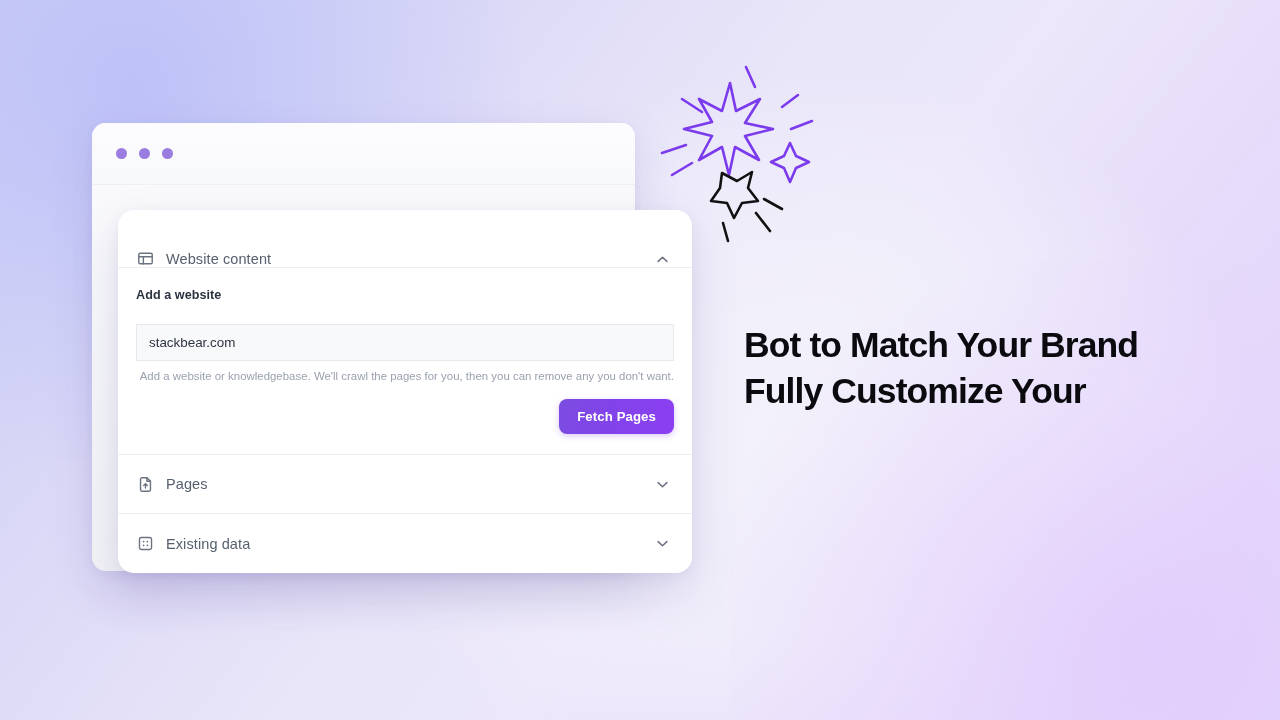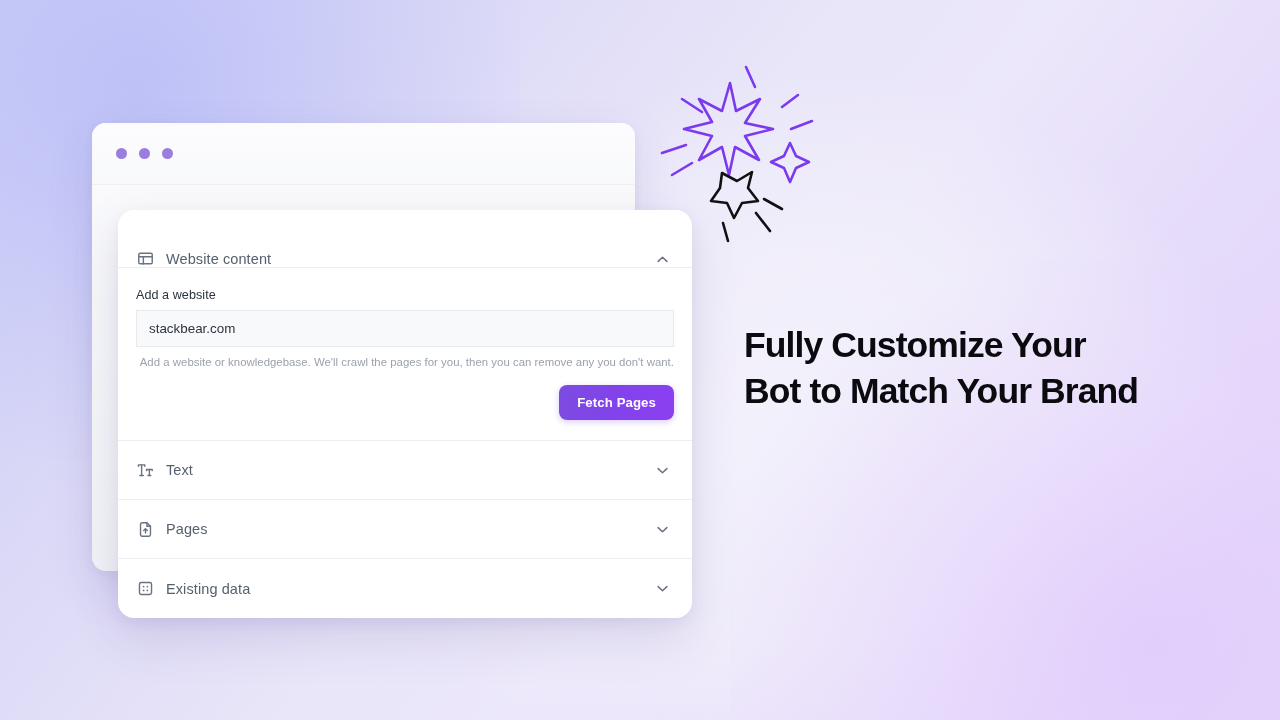--- a/index.html
+++ b/index.html
@@ -110,23 +110,23 @@
     display: flex; align-items: center; justify-content: center;
   }
 
   
   #website-body {
     padding: 20px 18px 20px 18px;
     border-bottom: 1px solid #eceef1;
   }
   #field-label {
     font-size: 12.6px;
-    font-weight: normal;
+    font-weight: bold;
     color: #2b3340;
-    margin-bottom: 8px;
+    margin-bottom: 22px;
     letter-spacing: 0.05px;
   }
   #website-input {
     width: 100%;
     height: 37px;
     background: #f8f9fa;
     border: 1px solid #e7e9ed;
     border-radius: 0;
     padding: 0 12px;
     font-family: "Liberation Sans", sans-serif;
@@ -236,38 +236,20 @@
 
   <div id="website-body">
     <div id="field-label">Add a website</div>
     <input id="website-input" type="text" value="stackbear.com" style="">
     <div id="helper-text">Add a website or knowledgebase. We'll crawl the pages for you, then you can remove any you don't want.</div>
     <div id="button-row">
       <button id="fetch-pages-button">Fetch Pages</button>
     </div>
   </div>
 
-  <div class="accordion-row">
-    <span class="sec-icon">
-      <svg width="17" height="17" viewBox="0 0 24 24" fill="none" stroke="currentColor" stroke-width="2" stroke-linecap="round" stroke-linejoin="round">
-        <polyline points="2 6 2 4 11 4 11 6"></polyline>
-        <line x1="6.5" y1="4" x2="6.5" y2="19"></line>
-        <line x1="4" y1="19" x2="9" y2="19"></line>
-        <polyline points="13.5 12 13.5 10.5 21.5 10.5 21.5 12"></polyline>
-        <line x1="17.5" y1="10.5" x2="17.5" y2="19"></line>
-        <line x1="15.5" y1="19" x2="19.5" y2="19"></line>
-      </svg>
-    </span>
-    <span class="section-title">Text</span>
-    <span class="chev">
-      <svg width="15" height="15" viewBox="0 0 24 24" fill="none" stroke="currentColor" stroke-width="2.4" stroke-linecap="round" stroke-linejoin="round">
-        <polyline points="5 9 12 15.5 19 9"></polyline>
-      </svg>
-    </span>
-  </div>
 
   <div class="accordion-row">
     <span class="sec-icon">
       <svg width="17" height="17" viewBox="0 0 24 24" fill="none" stroke="currentColor" stroke-width="2" stroke-linecap="round" stroke-linejoin="round">
         <path d="M14 2.5H7a2 2 0 0 0-2 2v15a2 2 0 0 0 2 2h10a2 2 0 0 0 2-2V7.5z"></path>
         <polyline points="14 2.5 14 7.5 19 7.5"></polyline>
         <line x1="12" y1="17" x2="12" y2="11.5"></line>
         <polyline points="9.5 13.5 12 11 14.5 13.5"></polyline>
       </svg>
     </span>
@@ -318,15 +300,15 @@
 
       <path d="M62 118 L77 126 L92 117 L88 133 L98 146 L82 148 L74 163 L67 148 L51 146 L60 133 Z"></path>
       <line x1="104" y1="144" x2="122" y2="154"></line>
       <line x1="96" y1="158" x2="110" y2="176"></line>
       <line x1="63" y1="168" x2="68" y2="186"></line>
     </g>
   </svg>
 </div>
 
 <div id="headline">
+  <div>Bot to Match Your Brand</div>
   <div>Fully Customize Your</div>
-  <div>Bot to Match Your Brand</div>
 </div>
 
 </body></html>

